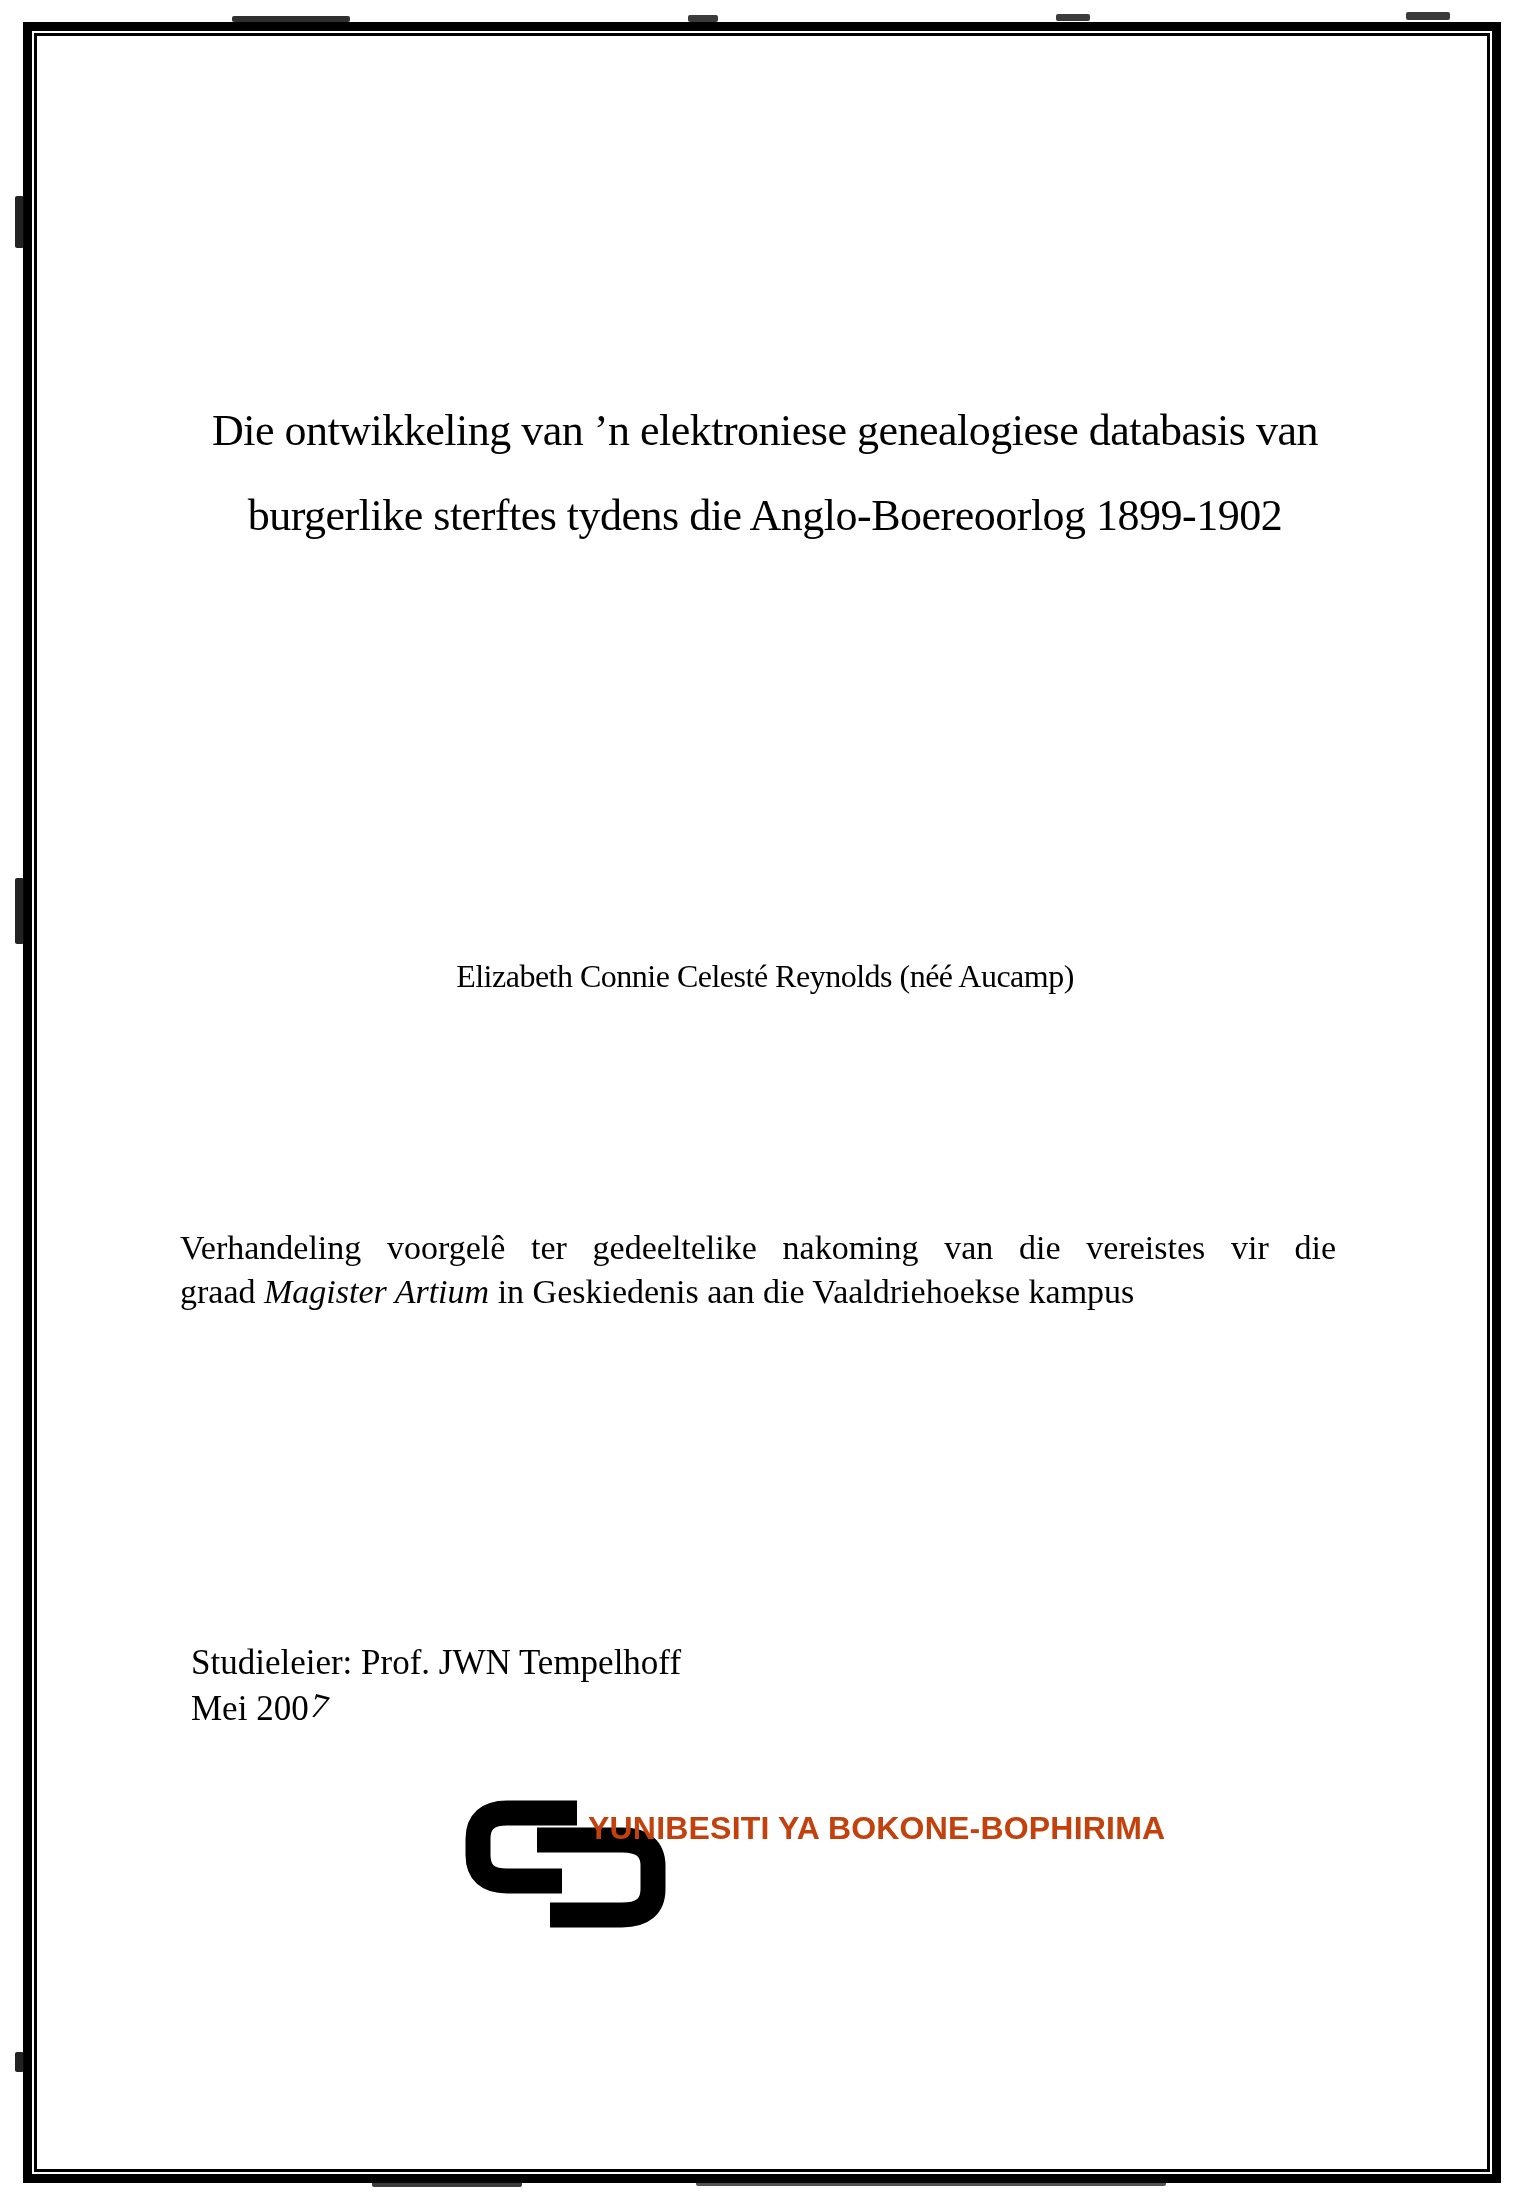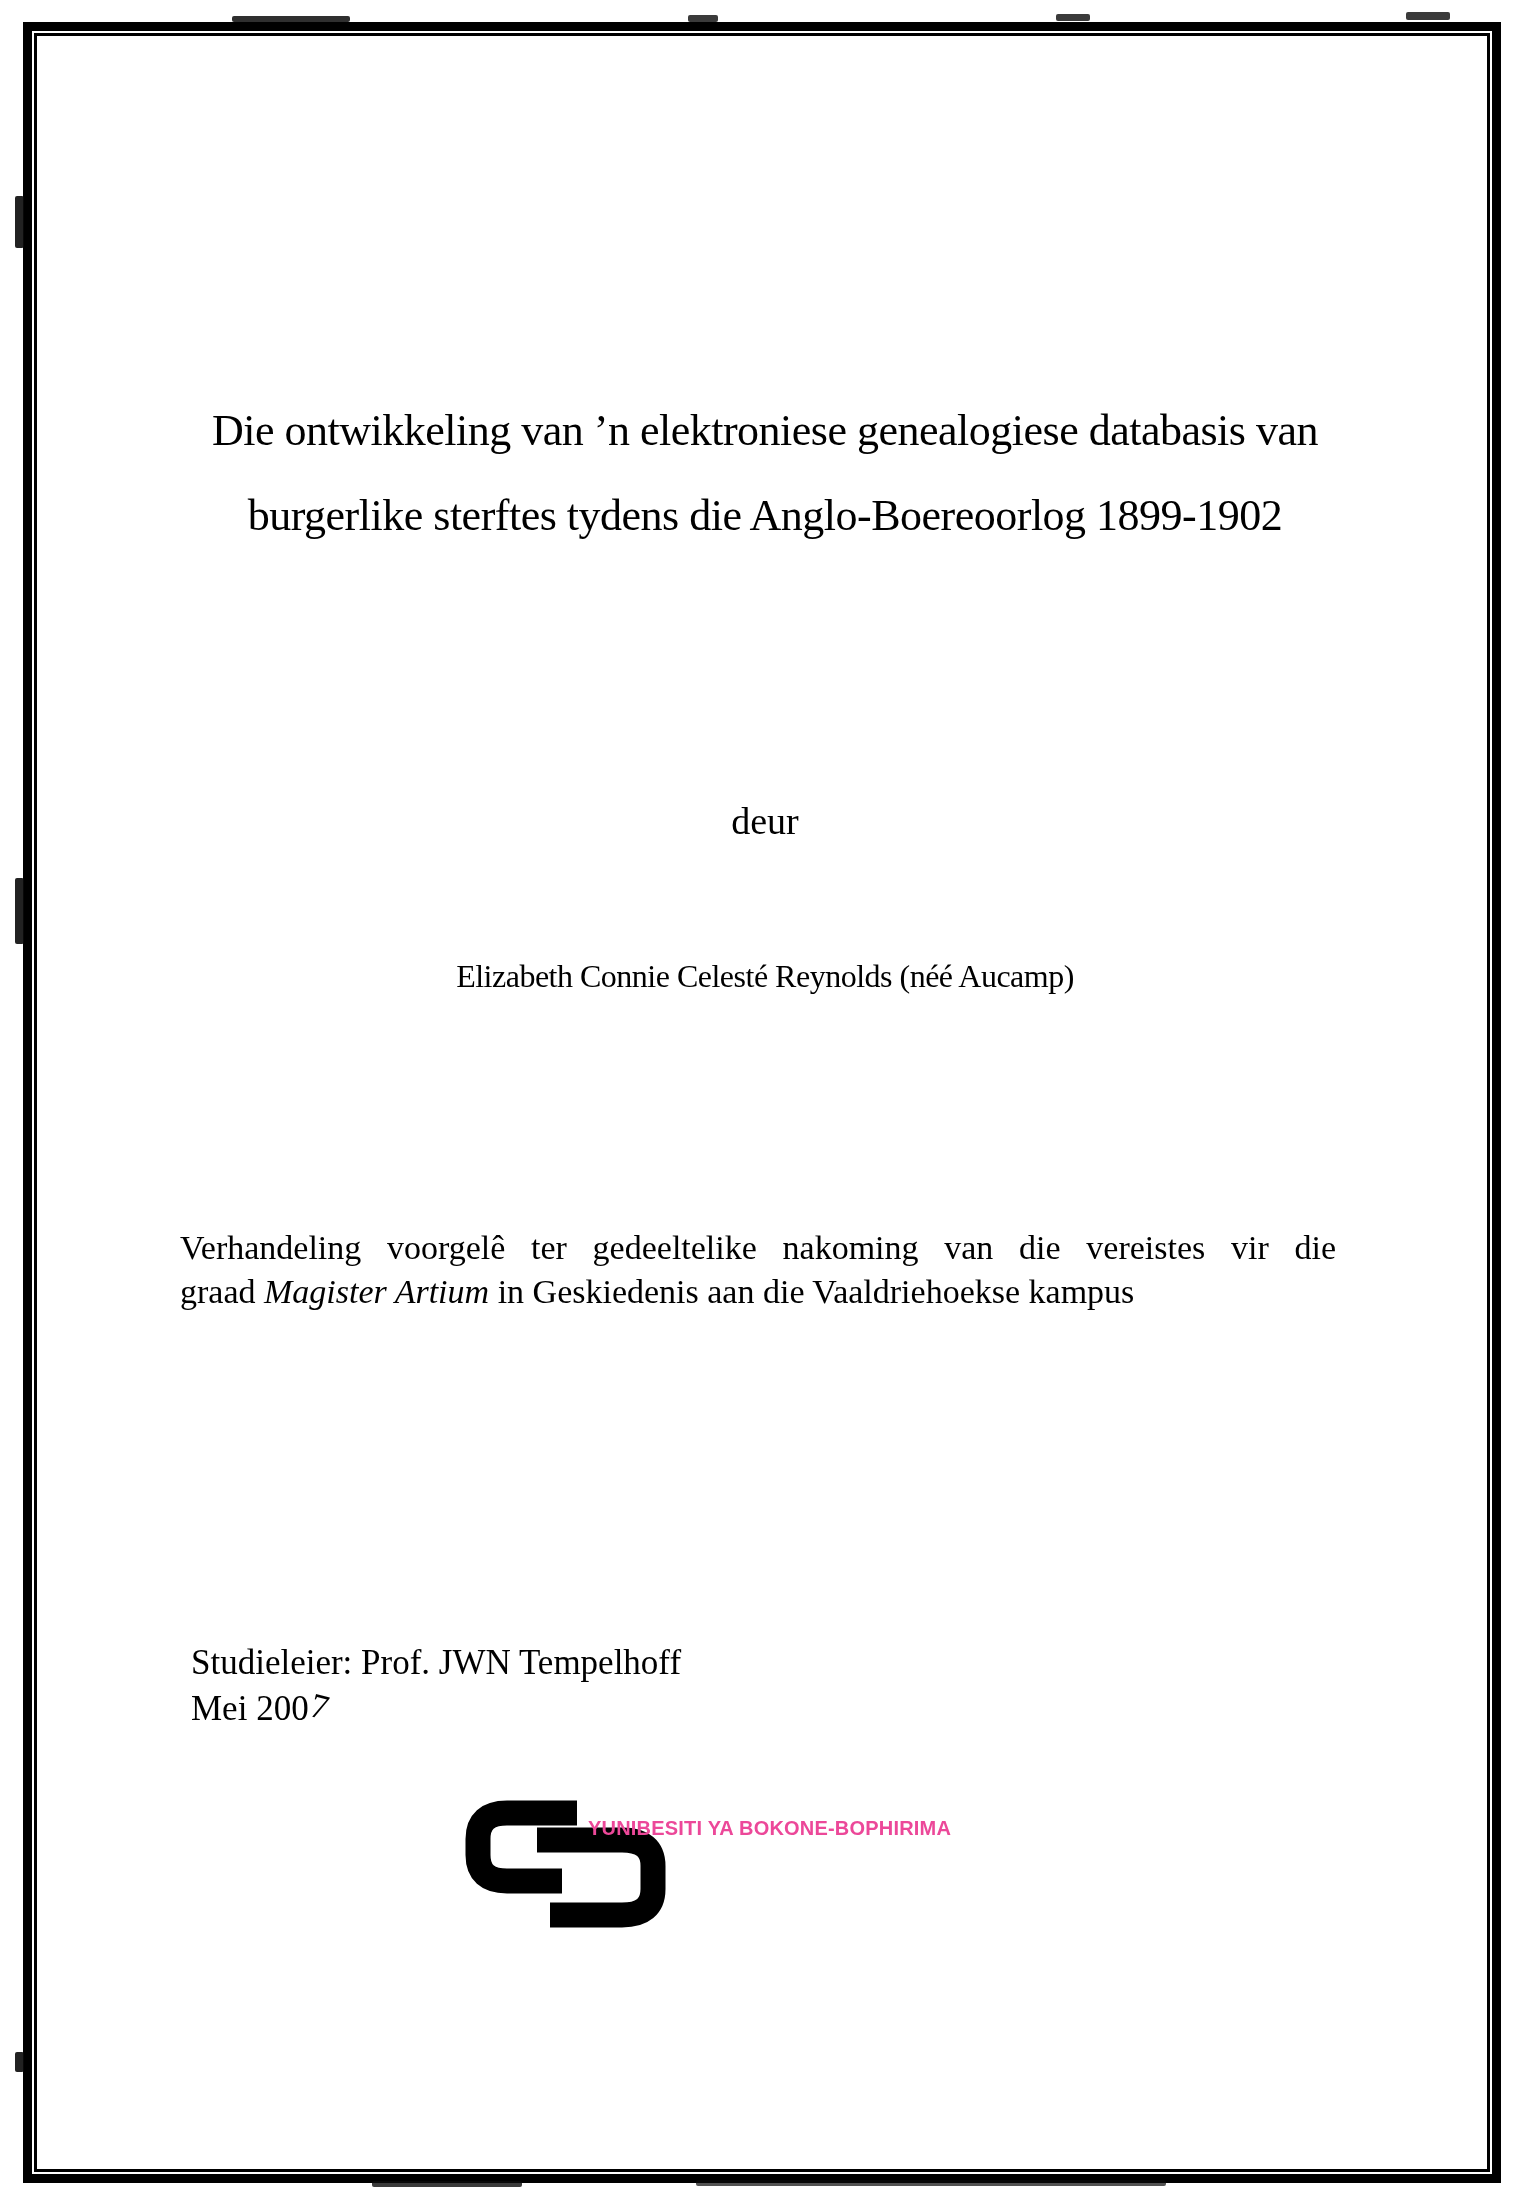--- a/index.html
+++ b/index.html
@@ -54,22 +54,22 @@
   .date-digit {
     display:inline-block;
     transform:rotate(14deg) translateY(-2px);
     transform-origin:50% 60%;
   }
   
   .logo-mark { position:absolute; left:461px; top:1793px; width:210px; height:140px; }
   .logo-text {
     position:absolute; left:588px; top:1810px;
     font-family:"Liberation Sans","DejaVu Sans",sans-serif;
-    font-weight:700; font-size:20px; line-height:37px;
-    letter-spacing:0.2px; white-space:nowrap; color:#ec4899;
+    font-weight:700; font-size:32px; line-height:37px;
+    letter-spacing:0.2px; white-space:nowrap; color:#c2410c;
   }
   .logo-indent { padding-left:86px; }
 </style>
 </head>
 <body>
 
 <div class="page">
 
   <div class="frame-outer">
     <div class="frame-inner"></div>
@@ -83,21 +83,20 @@
   <div class="artifact art-l2"></div>
   <div class="artifact art-l3"></div>
   <div class="artifact art-b1"></div>
   <div class="artifact art-b2"></div>
 
   <div class="textcol title-block">
     <div class="title-line">Die ontwikkeling van ’n elektroniese genealogiese databasis van</div>
     <div class="title-line">burgerlike sterftes tydens die Anglo-Boereoorlog 1899-1902</div>
   </div>
 
-  <div class="textcol byline-block">deur</div>
 
   <div class="textcol author-block">Elizabeth Connie Celesté Reynolds (néé Aucamp)</div>
 
   <div class="statement-block">
     <div class="statement-line1">Verhandeling voorgelê ter gedeeltelike nakoming van die vereistes vir die</div>
     <div class="statement-line2"><span>graad </span><span class="italic">Magister Artium</span><span> in Geskiedenis aan die Vaaldriehoekse kampus</span></div>
   </div>
 
   <div class="supervisor-block">
     <div>Studieleier: Prof. JWN Tempelhoff</div>

